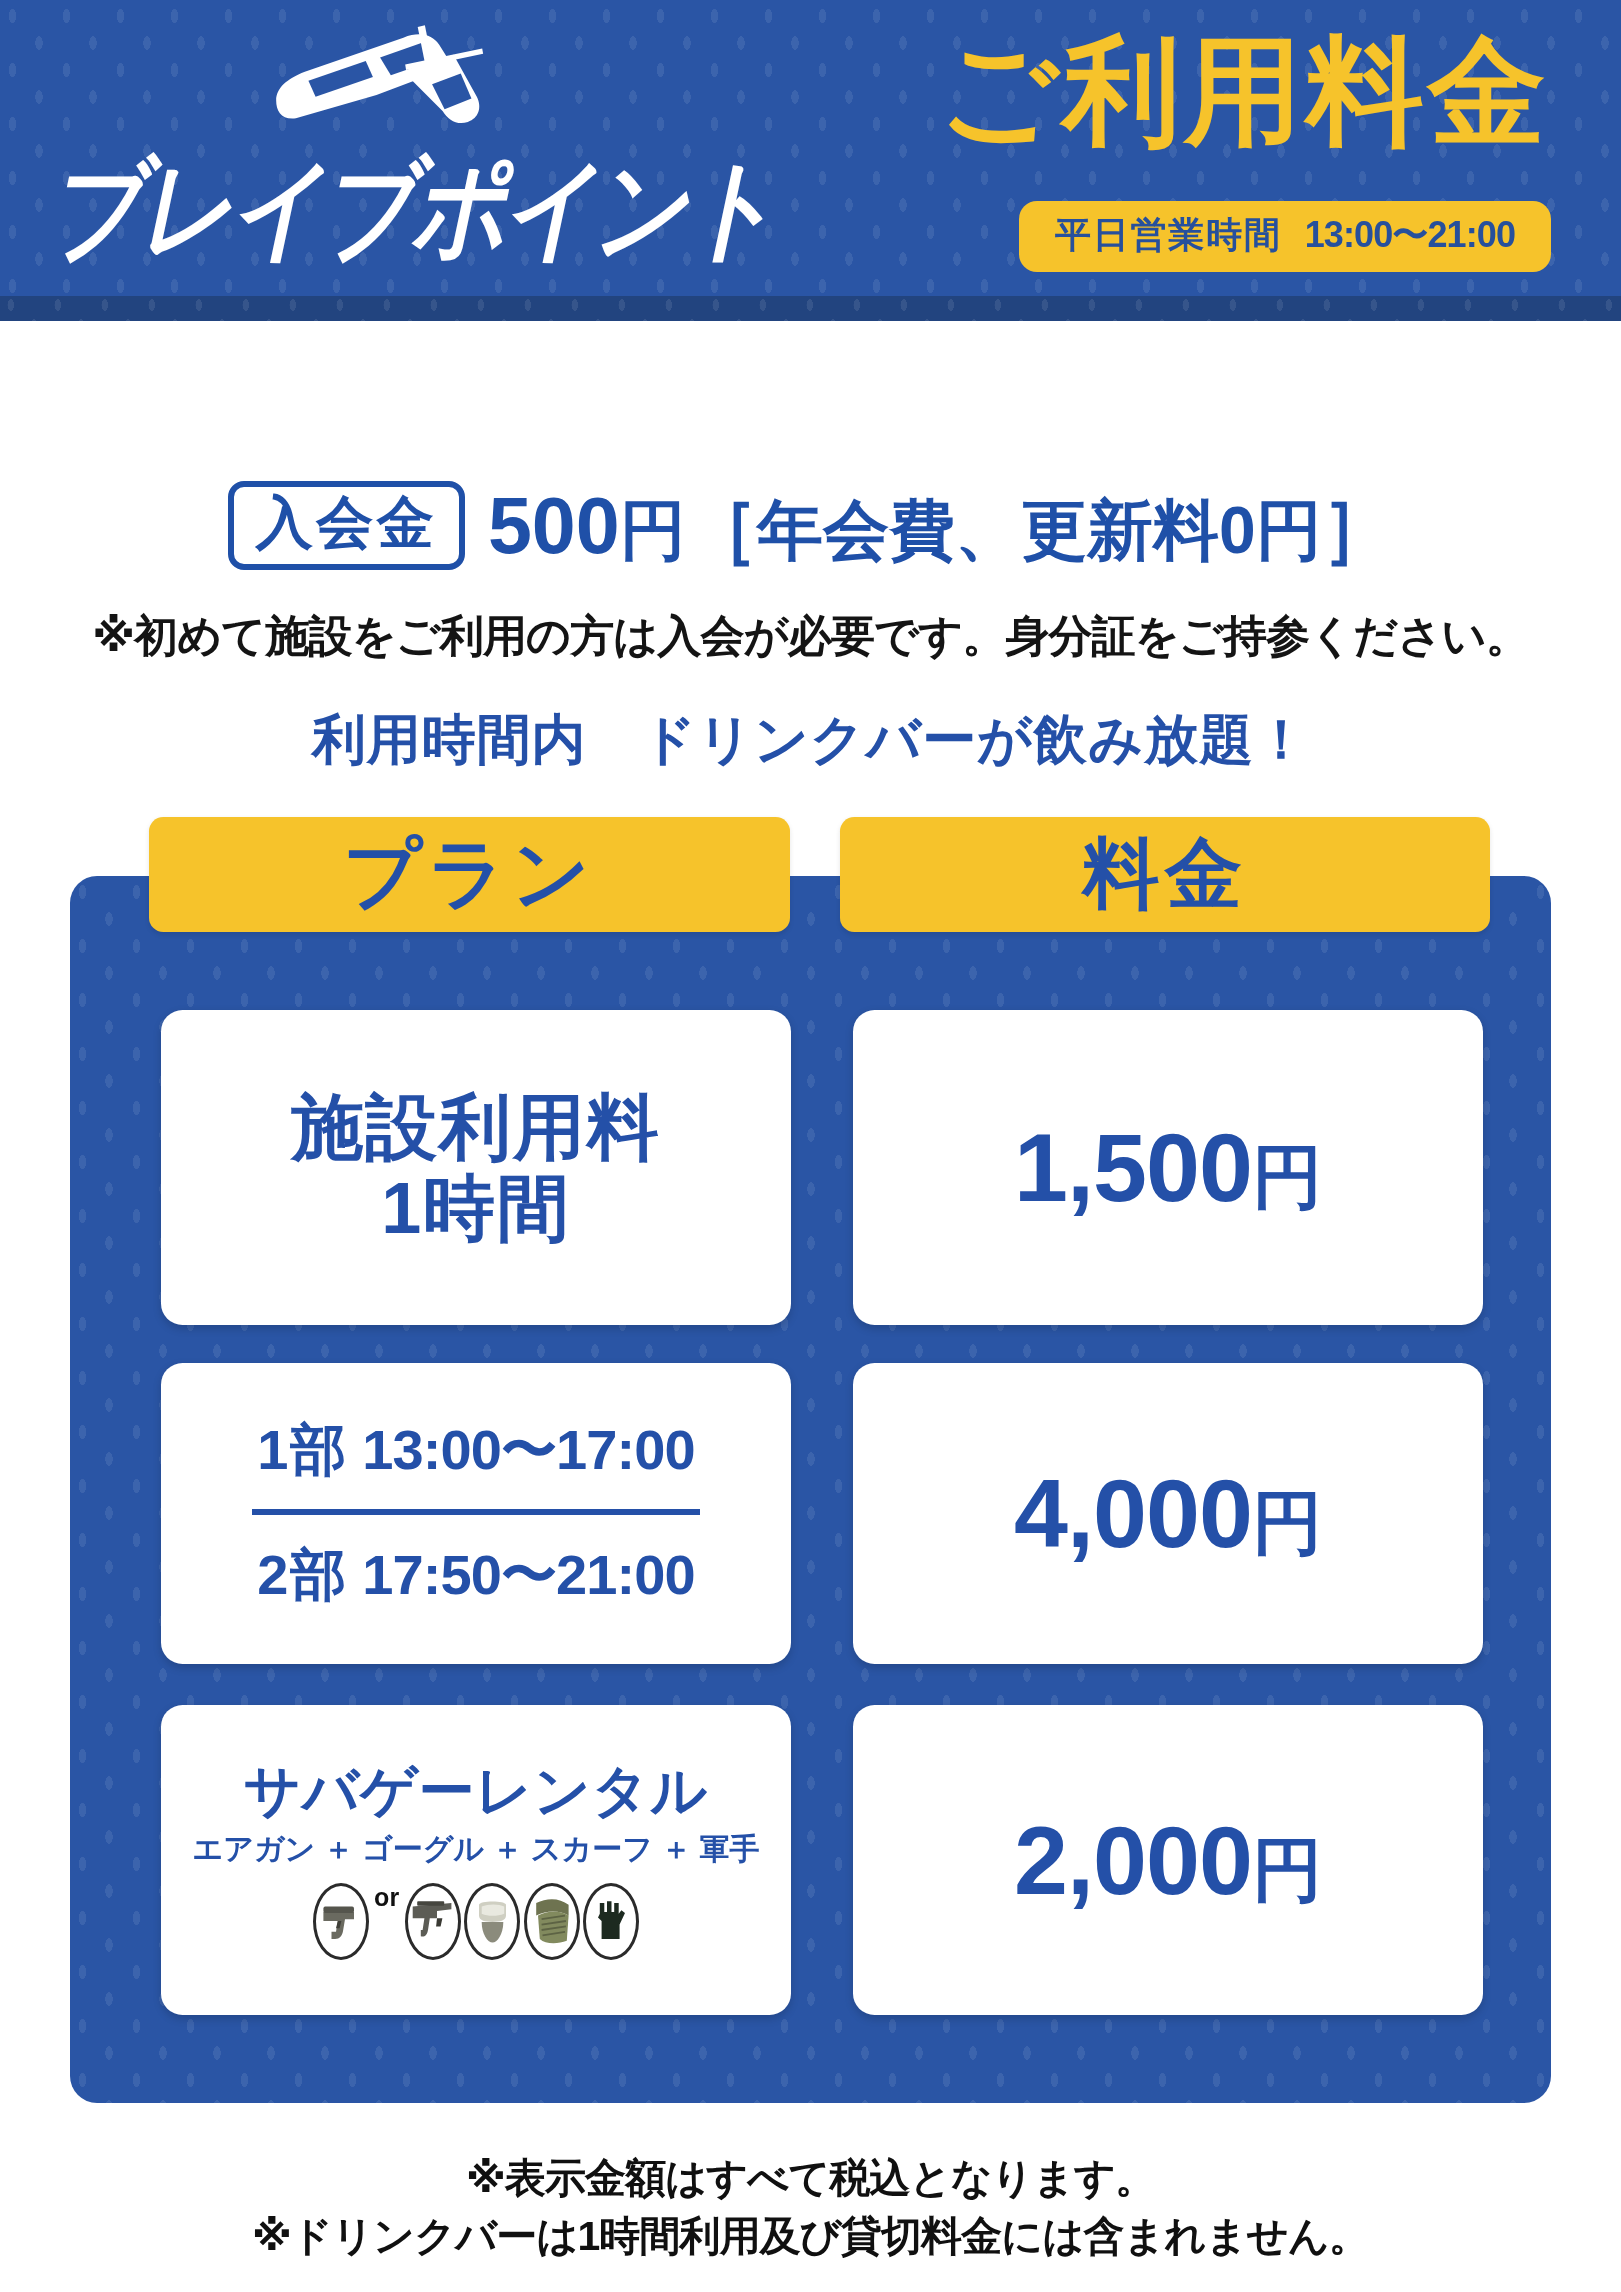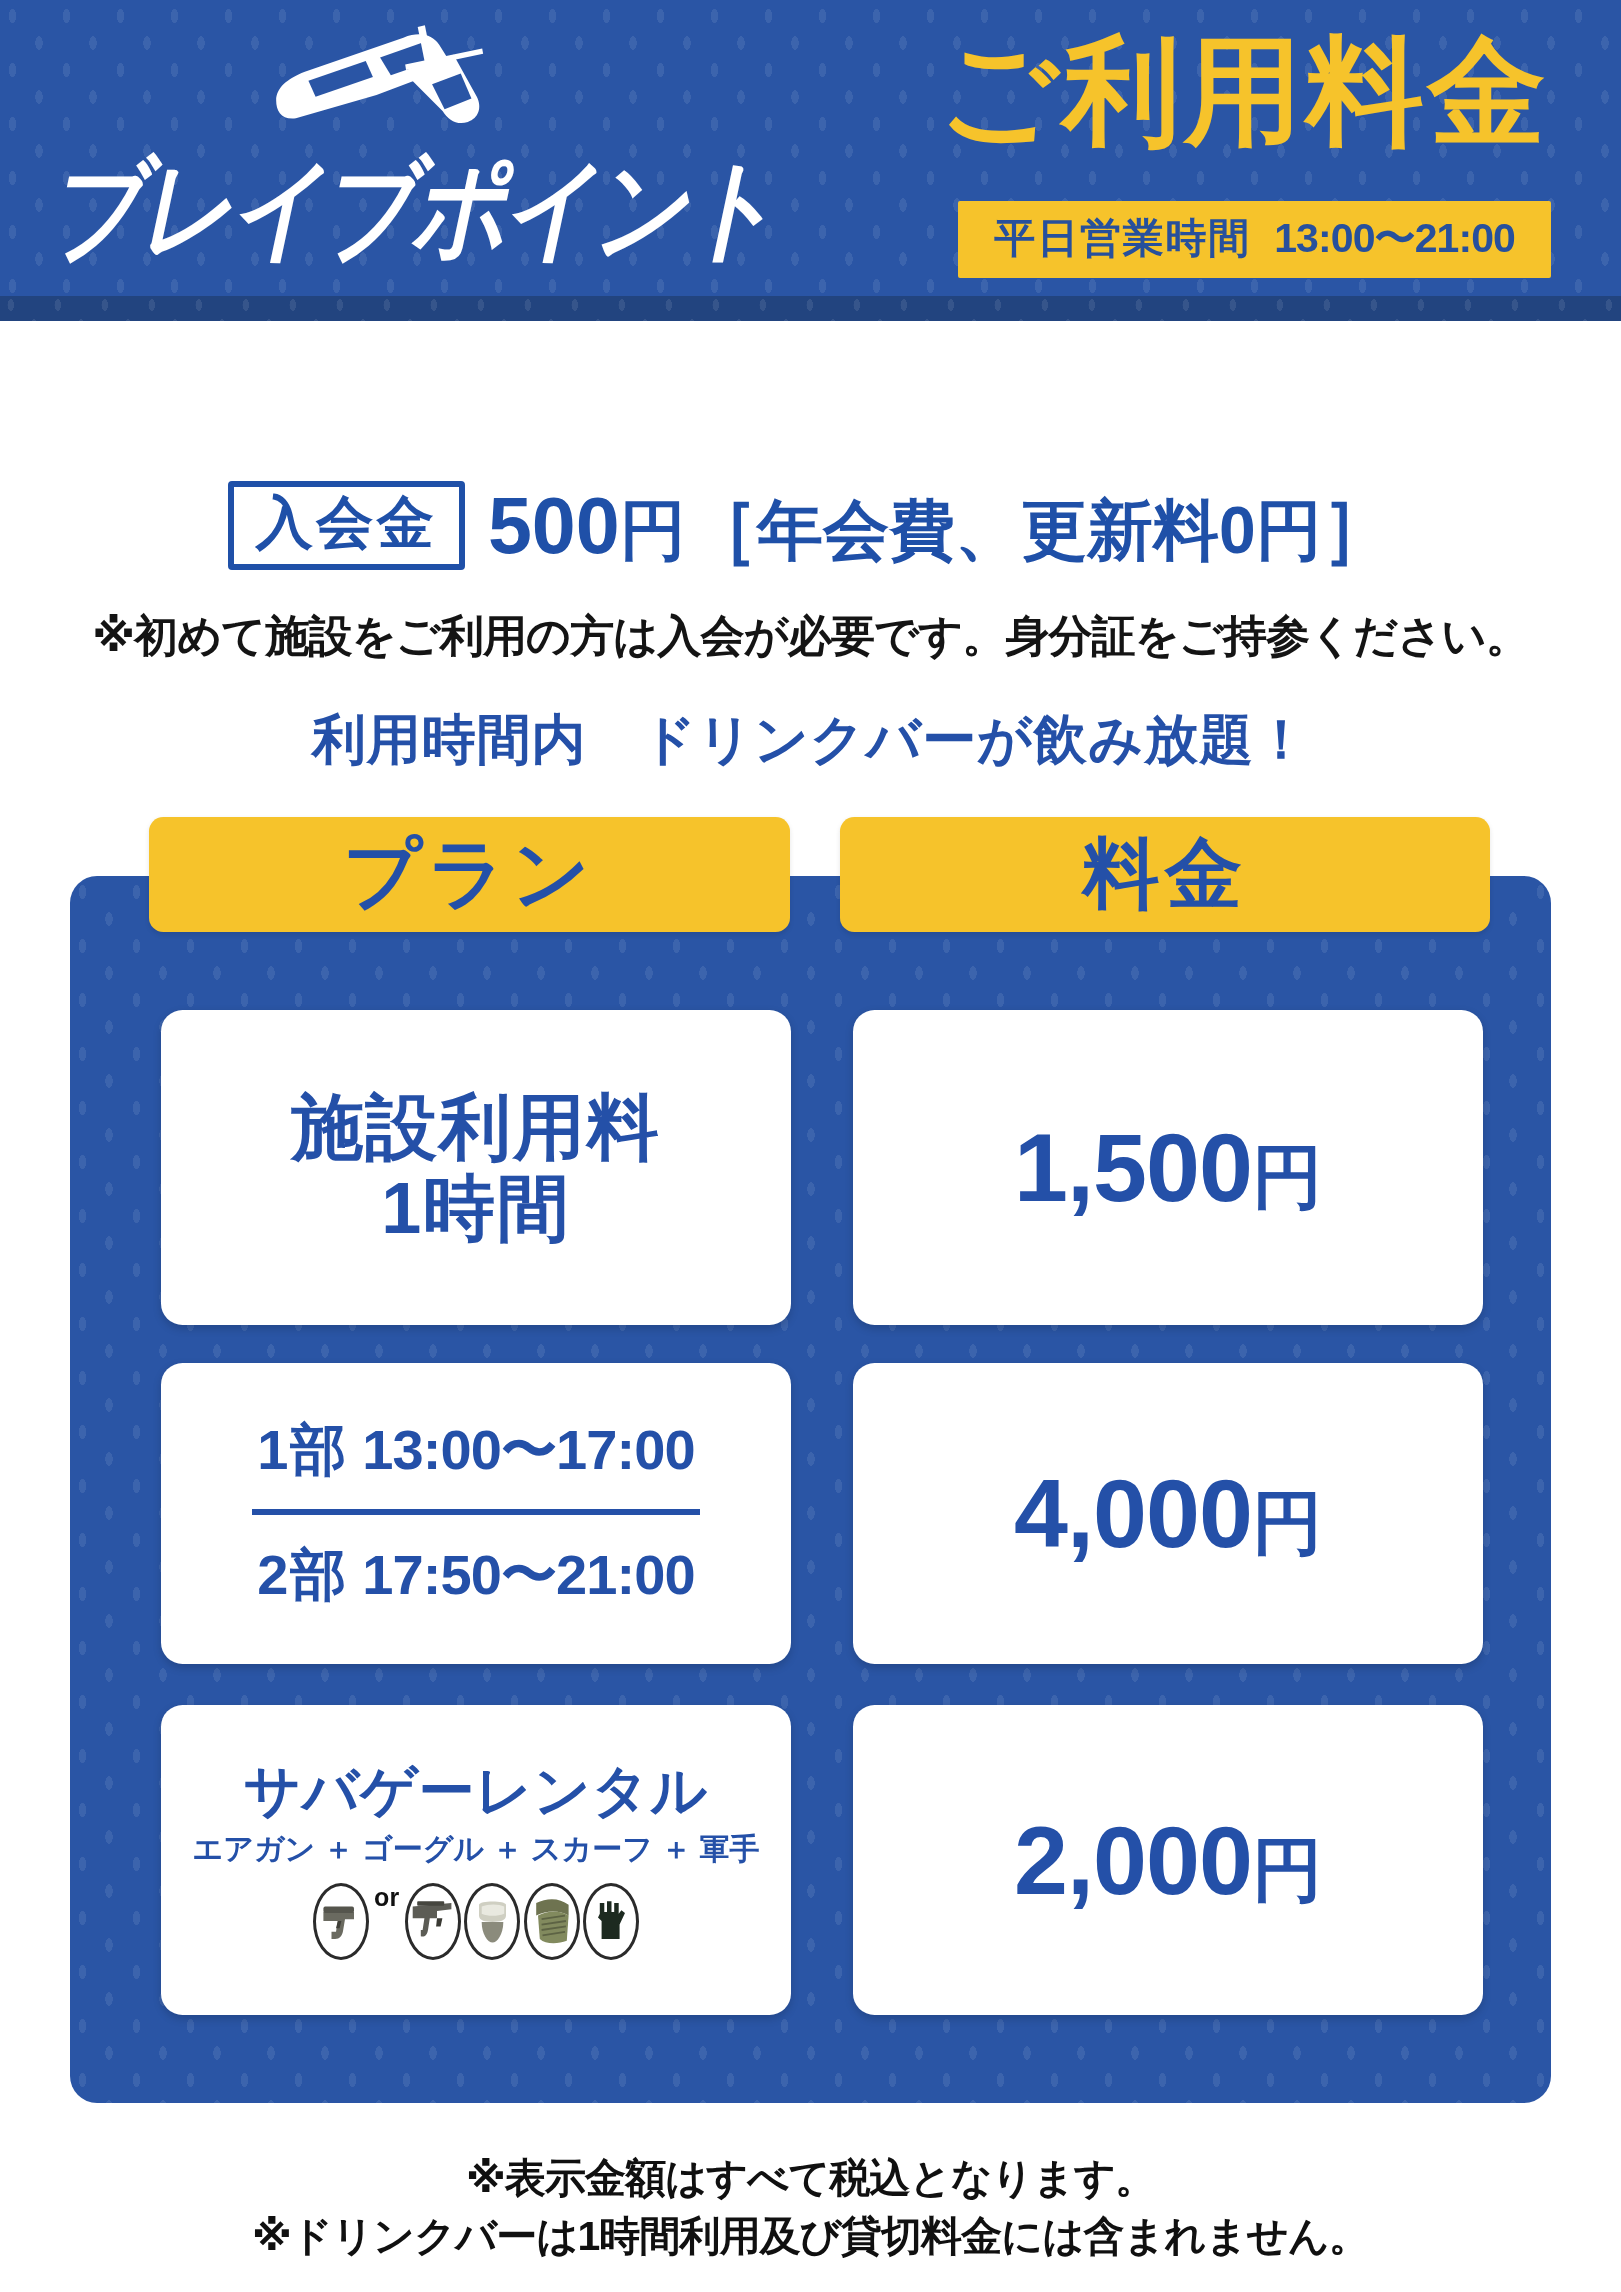--- a/index.html
+++ b/index.html
@@ -42,34 +42,34 @@
 
   
   .title-main {
     position:absolute; right:72px; top:25px;
     color:#F6C32B; font-size:118px; font-weight:bold; line-height:1.12;
     letter-spacing:3.6px; white-space:nowrap;
   }
   .hours-banner {
     position:absolute; right:70px; top:201px;
     background:#F6C32B; color:#27509c;
-    border-radius:2px; padding:9.9px 36px 12.5px 36px;
-    font-size:41px; font-weight:bold; white-space:nowrap;
+    border-radius:18px; padding:9.9px 36px 12.5px 36px;
+    font-size:36px; font-weight:bold; white-space:nowrap;
     letter-spacing:0.9px;
   }
   .hours-banner .lbl { letter-spacing:1.8px; }
   .hours-banner .val { margin-left:23px; letter-spacing:-0.9px; }
 
   
   .join-row {
     position:absolute; left:0; top:481px; width:1621px;
     display:flex; align-items:center; justify-content:center; gap:23px;
   }
   .join-tag {
-    border:6.3px solid #1F50A8; border-radius:4px;
+    border:6.3px solid #1F50A8; border-radius:16px;
     color:#1F50A8; font-size:57px; font-weight:bold;
     padding:7.2px 21.5px 12.5px 21.5px; letter-spacing:3.6px; line-height:1;
   }
   .join-price {
     color:#1F50A8; font-size:79px; font-weight:bold;
     letter-spacing:0px; white-space:nowrap; line-height:1;
   }
   .join-price .yen { font-size:66px; }
   .join-price .brk { font-size:73px; letter-spacing:-1.8px; }
 

